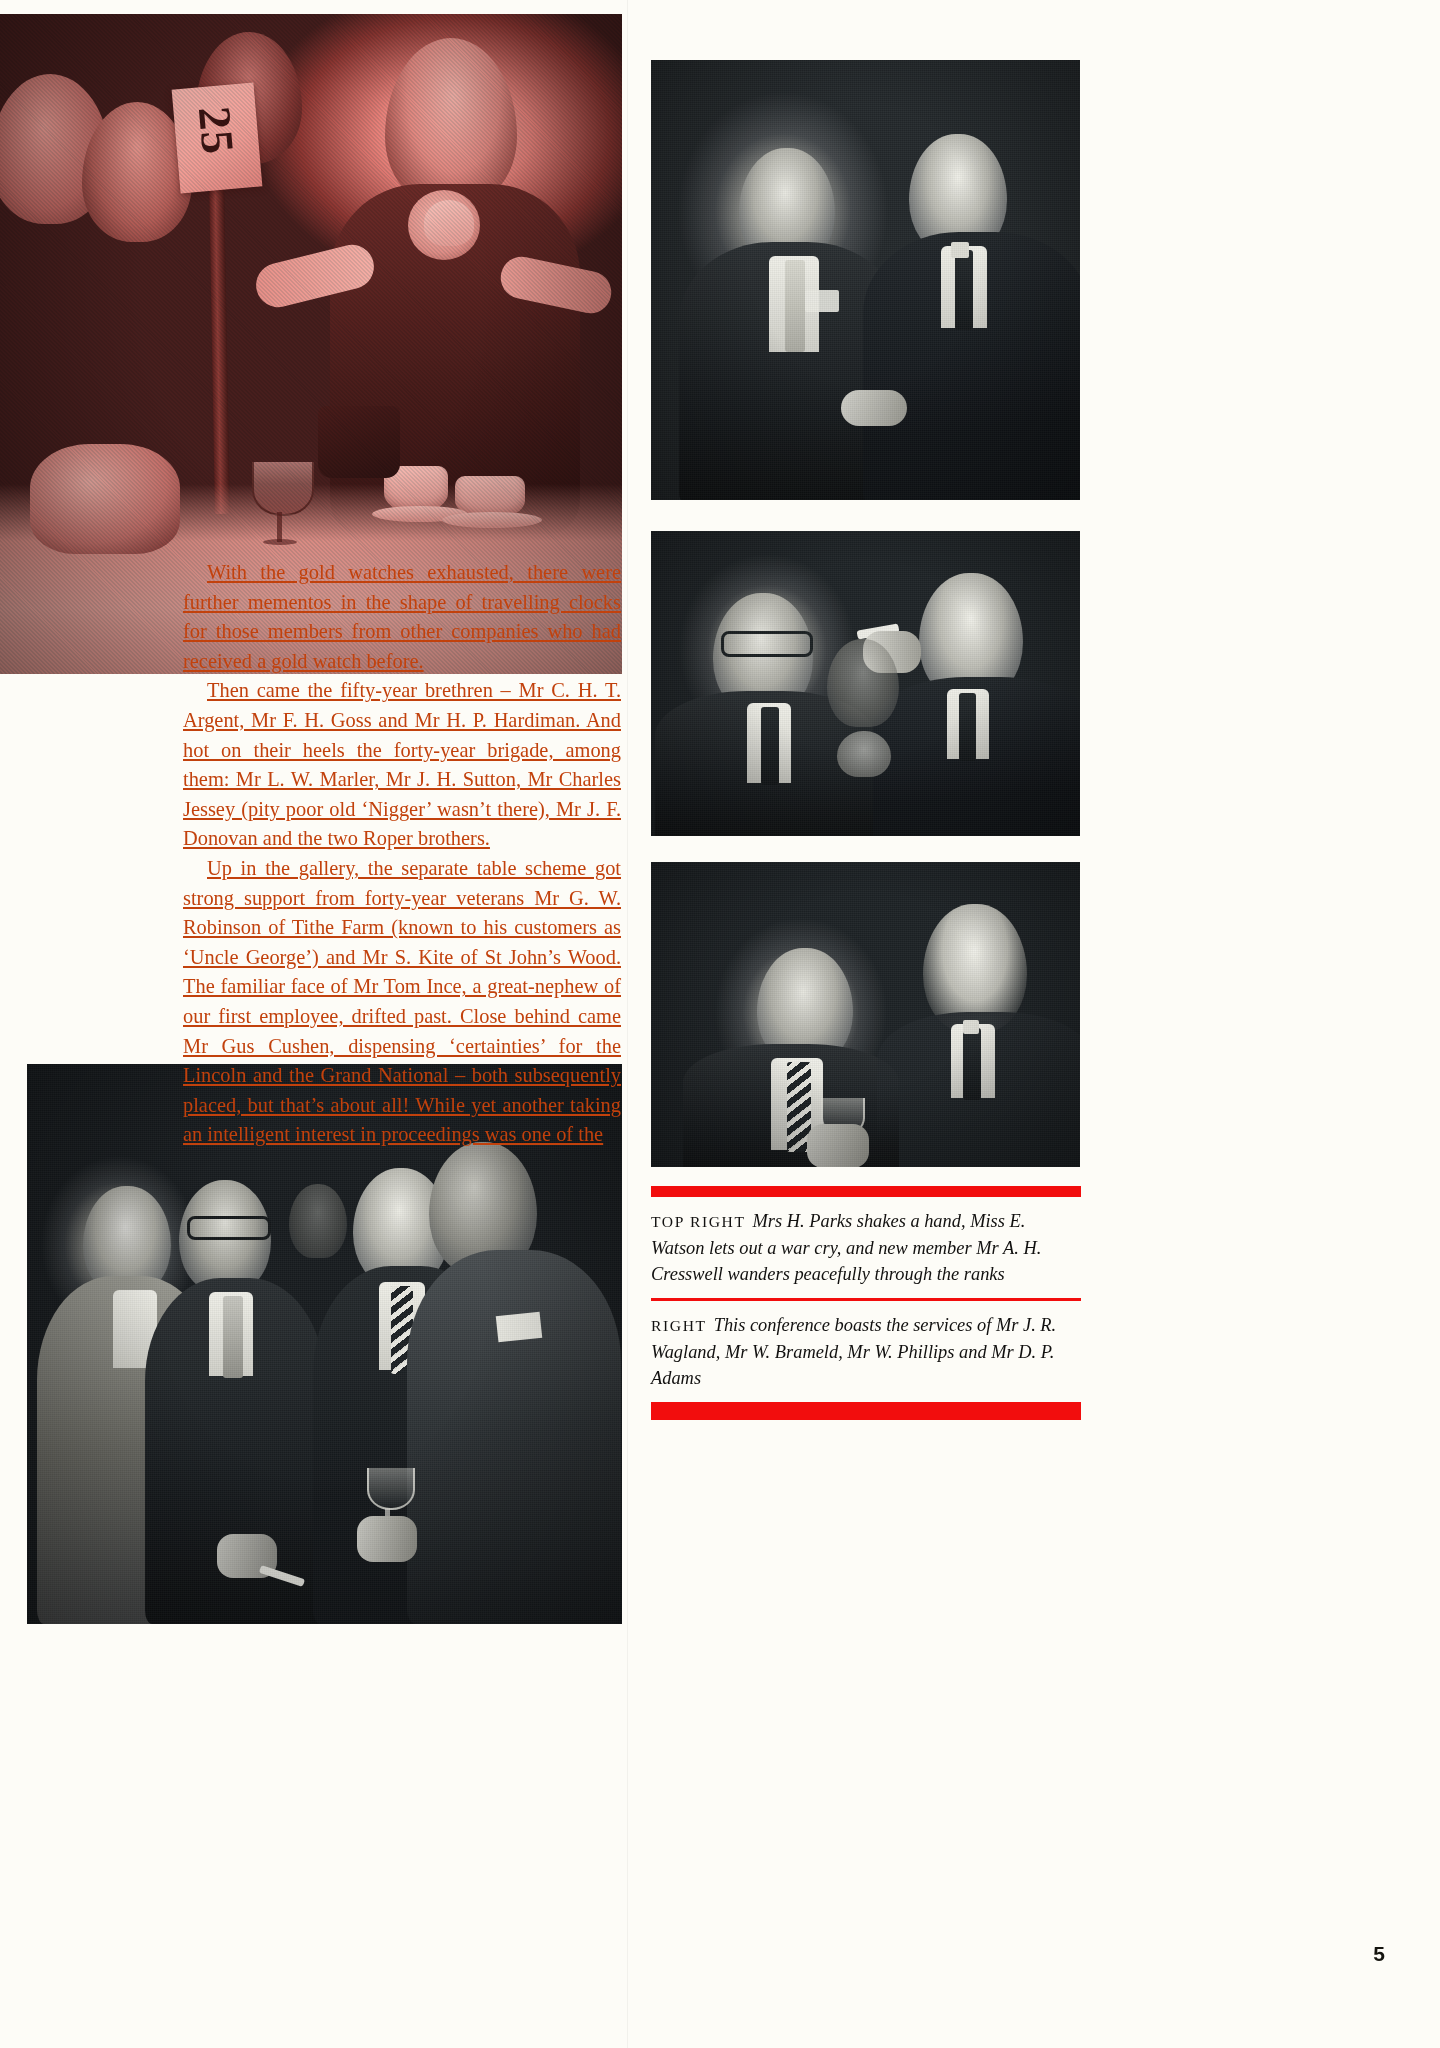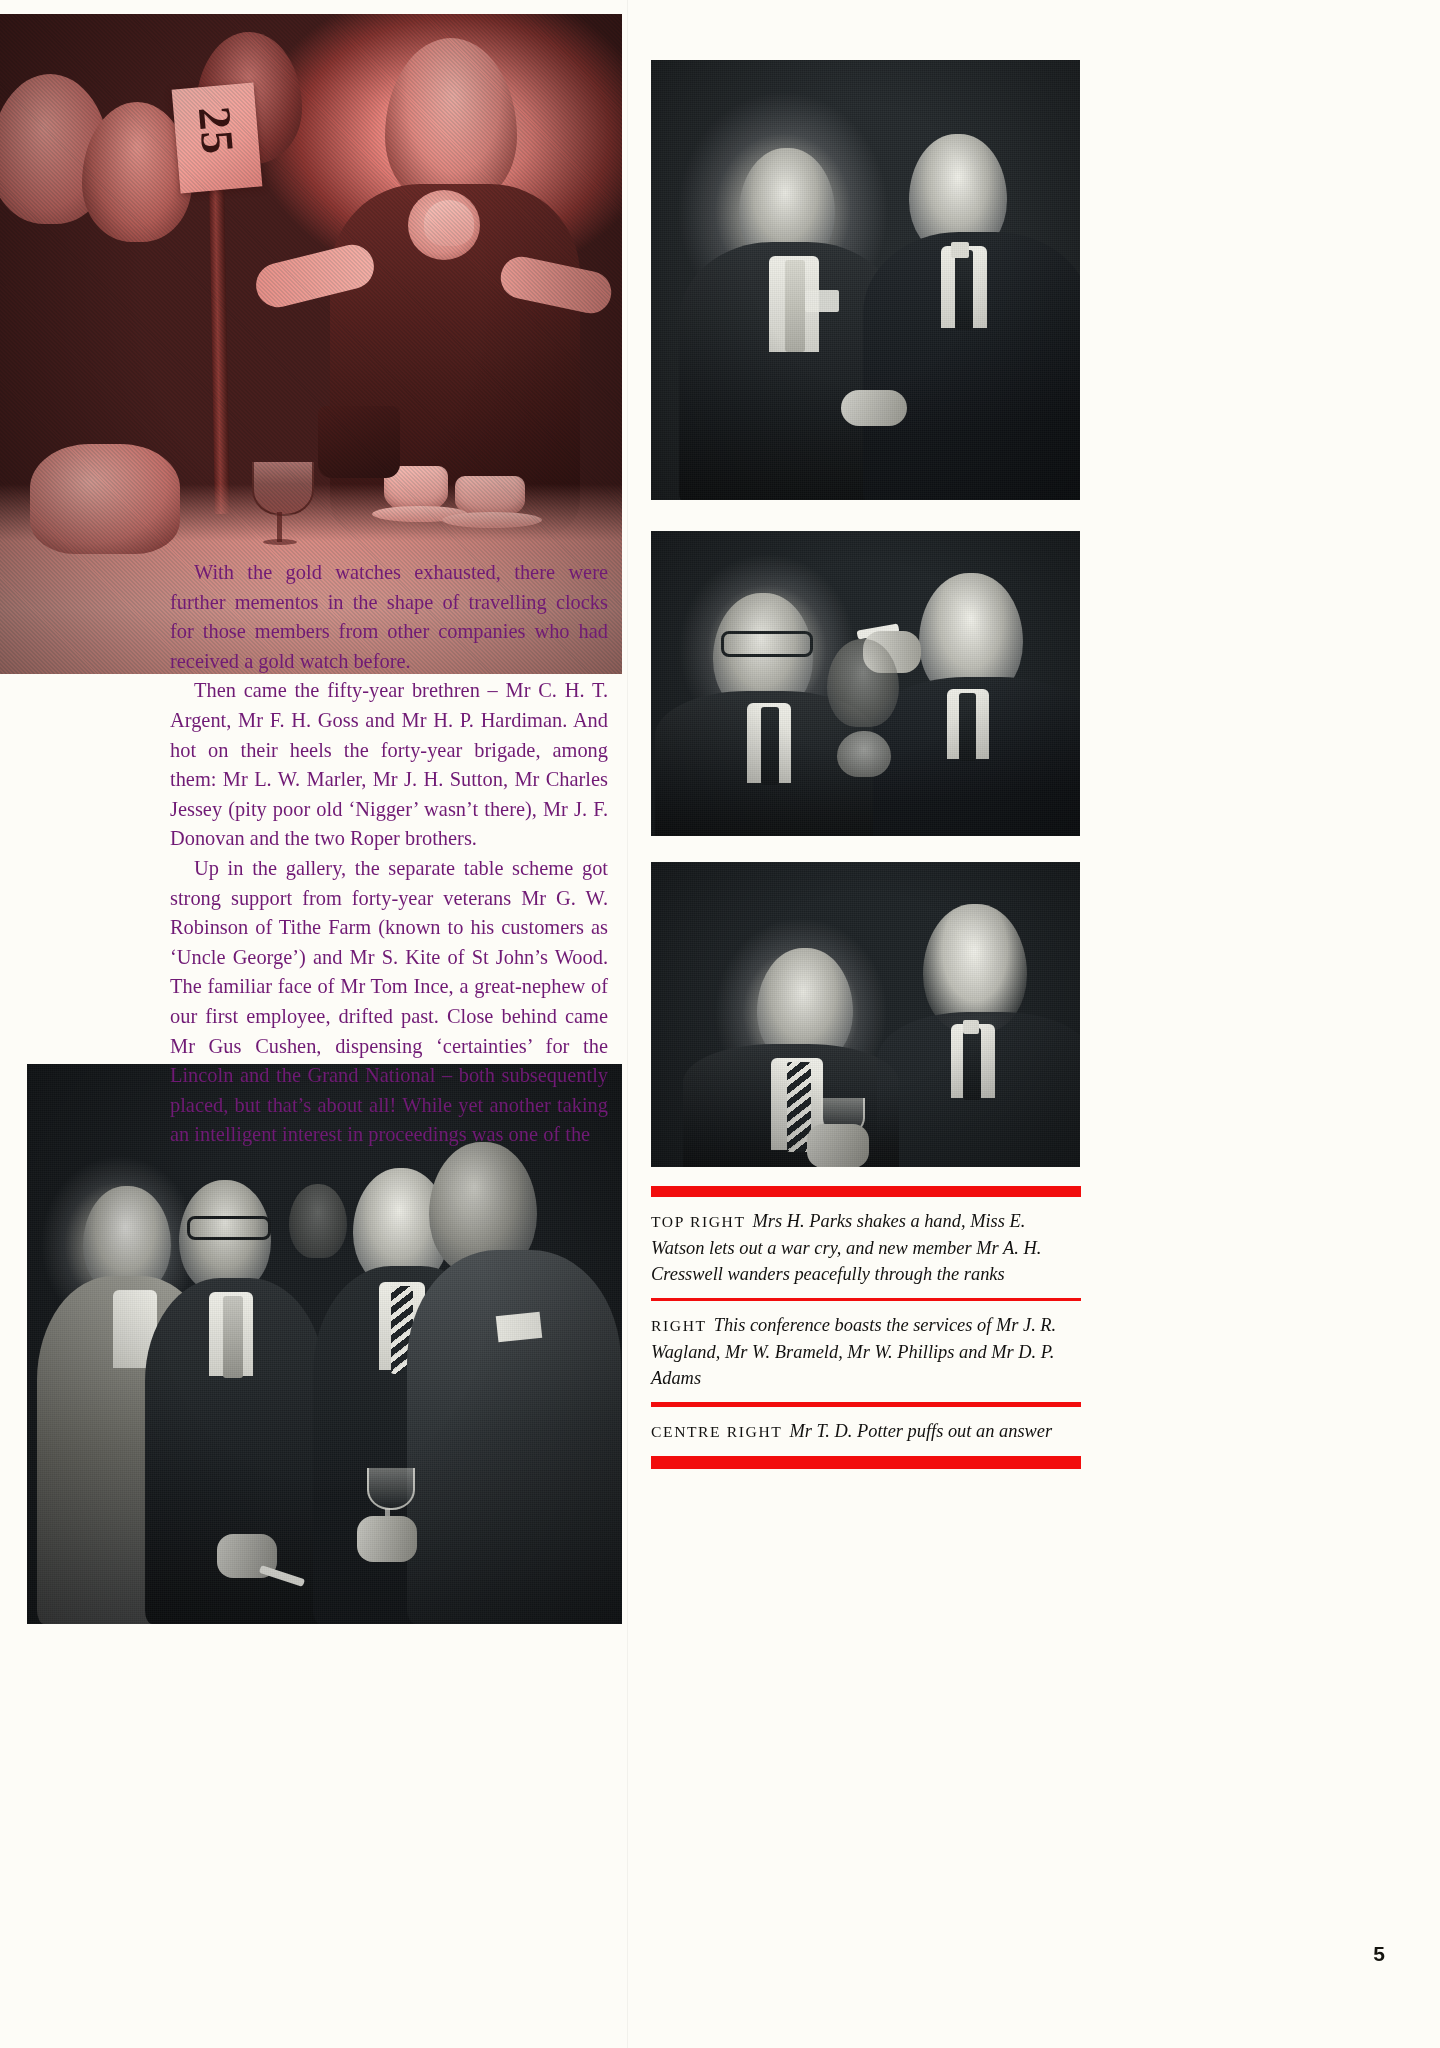--- a/index.html
+++ b/index.html
@@ -183,29 +183,30 @@
   .stripe-tie {
     position: absolute;
     background:
       repeating-linear-gradient(-38deg, #e9e9e2 0 4px, #20252800 4px 5px, #1c2124 5px 11px);
     border-radius: 3px;
   }
 
   
   #body-text {
     position: absolute;
-    left: 170px;
+    left: 183px;
     top: 558px;
     width: 438px;
     font-size: 20.4px;
     line-height: 29.6px;
-    color: #701a75;
+    color: #c2410c;
     text-align: justify;
     text-justify: inter-word;
     hyphens: manual;
+    text-decoration: underline;
   }
   #body-text p {
     margin: 0;
     text-indent: 24px;
   }
 
   
   #captions {
     position: absolute;
     left: 651px;
@@ -407,23 +408,20 @@
     </div>
     <div class="rule-thin"></div>
 
     <div class="caption">
       <span class="lbl">RIGHT</span><span class="txt">This conference boasts the services of Mr J. R. Wagland, Mr W. Brameld, Mr W. Phillips and Mr D. P. Adams</span>
     </div>
     <div class="rule-thin"></div>
 
     <div class="rule-thin"></div>
 
-    <div class="caption">
-      <span class="lbl">CENTRE RIGHT</span><span class="txt">Mr T. D. Potter puffs out an answer</span>
-    </div>
     <div class="rule-thin"></div>
 
     <div class="rule-thick"></div>
   </div>
 
   <div id="page-number">5</div>
 
 </div>
 
 </body></html>

